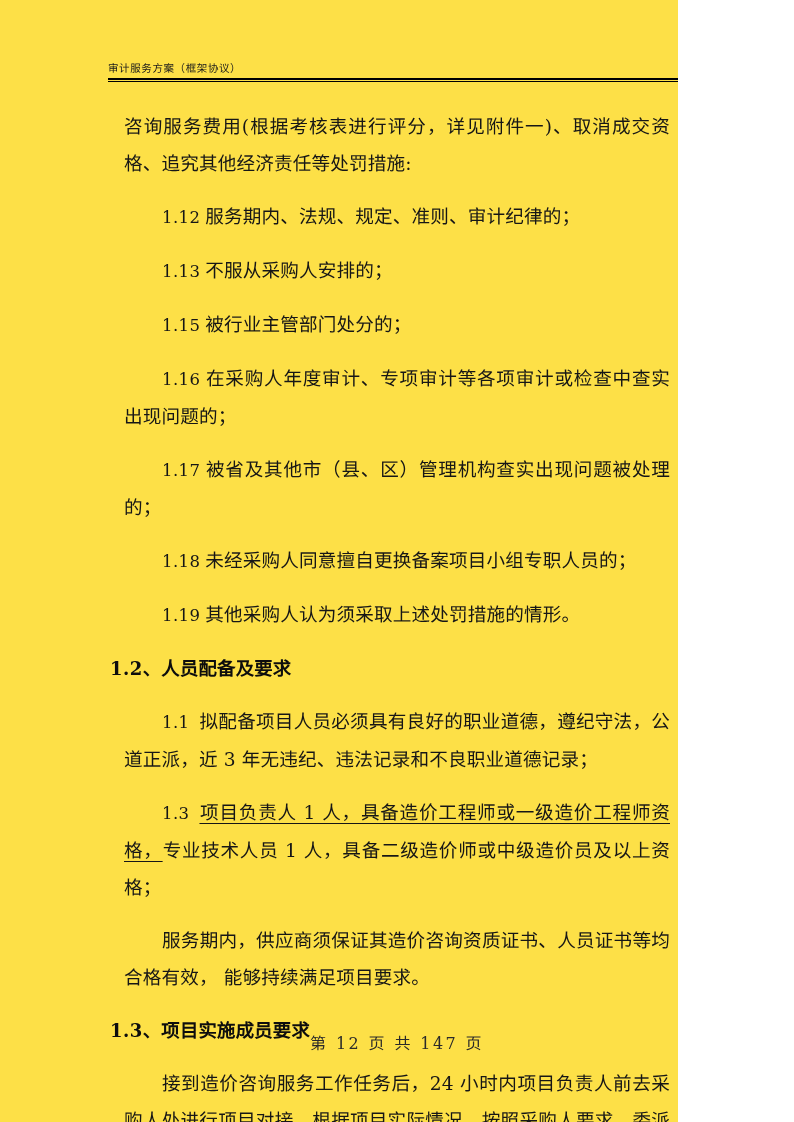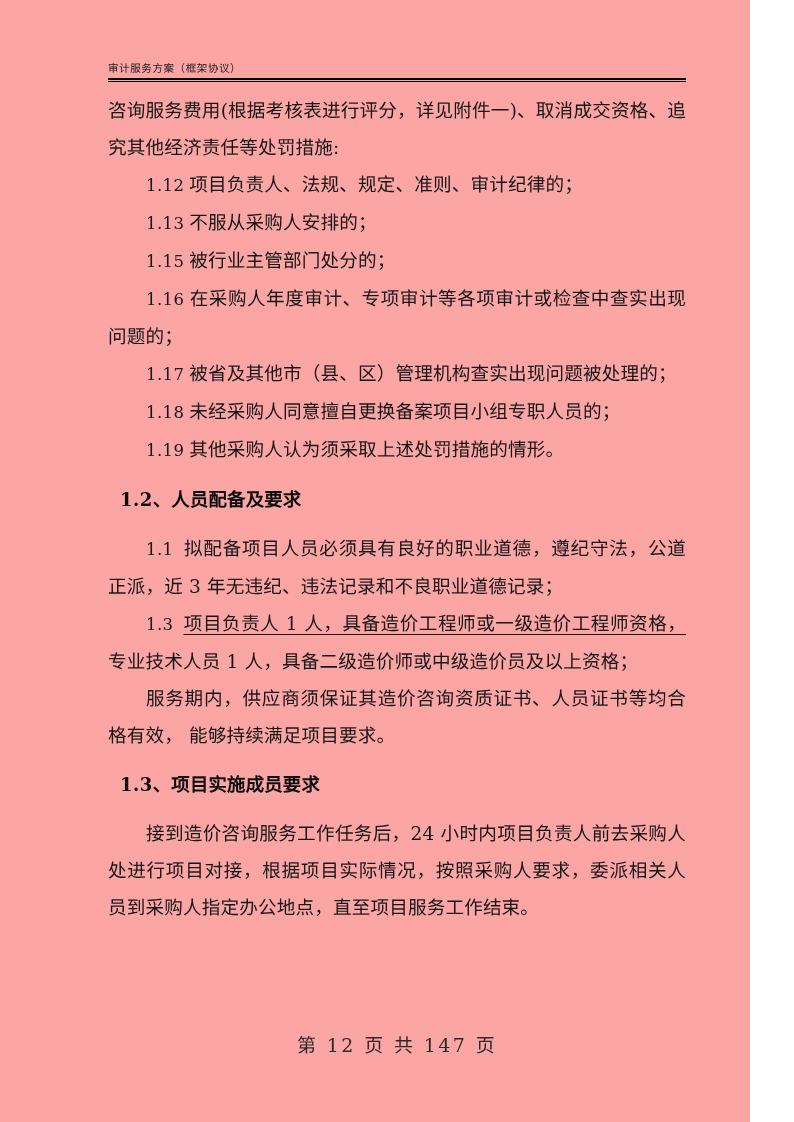--- a/index.html
+++ b/index.html
@@ -4,23 +4,23 @@
 <title>审计服务方案（框架协议）</title>
 <style>
   html, body {
     margin: 0;
     padding: 0;
     background: #ffffff;
   }
 
   .page {
     position: relative;
-    width: 750px;
+    width: 678px;
     height: 1122px;
-    background: #fca5a5;
+    background: #fde047;
     overflow: hidden;
     font-family: "DejaVu Serif", "Liberation Serif", serif;
     color: #000000;
     box-sizing: border-box;
   }
 
   
   .header-zone {
     position: absolute;
     left: 108px;
@@ -54,21 +54,21 @@
     width: 578px;
   }
 
   .para {
     font-family: "DejaVu Serif", "Liberation Serif", serif;
     font-size: 18.6px;
     line-height: 37px;
     color: #161616;
     text-align: justify;
     text-justify: inter-ideograph;
-    margin: 0;
+    margin: 16px;
     letter-spacing: 0.15px;
   }
 
   
   .para.flush {
     text-indent: 0;
   }
 
   
   .para.indent2 {
@@ -98,21 +98,21 @@
     text-decoration-thickness: 1px;
   }
 
   
   .heading {
     font-family: "DejaVu Sans", "Liberation Sans", sans-serif;
     font-weight: 700;
     font-size: 18.4px;
     line-height: 37px;
     color: #0d0d0d;
-    margin: 12px;
+    margin: 2px;
     text-indent: 0;
     letter-spacing: 0.2px;
   }
 
   .heading .hnum {
     font-family: "DejaVu Serif", "Liberation Serif", serif;
     font-weight: 700;
     font-size: 18px;
     letter-spacing: 0.5px;
   }
@@ -121,21 +121,21 @@
   .footer {
     position: absolute;
     left: 0;
     top: 1030px;
     width: 794px;
     text-align: center;
   }
 
   .footer-text {
     font-family: "DejaVu Serif", "Liberation Serif", serif;
-    font-size: 19px;
+    font-size: 16px;
     color: #2a2a2a;
     letter-spacing: 2.4px;
     display: inline-block;
   }
 </style>
 </head>
 <body>
 
 <div class="page">
 
@@ -143,21 +143,21 @@
     <div class="header-text">审计服务方案（框架协议）</div>
     <div class="header-rule"></div>
   </div>
 
   <div class="body-col">
 
     <p class="para flush">咨询服务费用(根据考核表进行评分，详见附件一)、取消成交资格、追究其他经济责任等处罚措施:</p>
 
 
     <p class="para item">
-      <span class="num">1.12</span><span class="sp"></span><span>项目负责人、法规、规定、准则、审计纪律的；</span>
+      <span class="num">1.12</span><span class="sp"></span><span>服务期内、法规、规定、准则、审计纪律的；</span>
     </p>
 
     <p class="para item">
       <span class="num">1.13</span><span class="sp"></span><span>不服从采购人安排的；</span>
     </p>
 
 
     <p class="para item">
       <span class="num">1.15</span><span class="sp"></span><span>被行业主管部门处分的；</span>
     </p>

